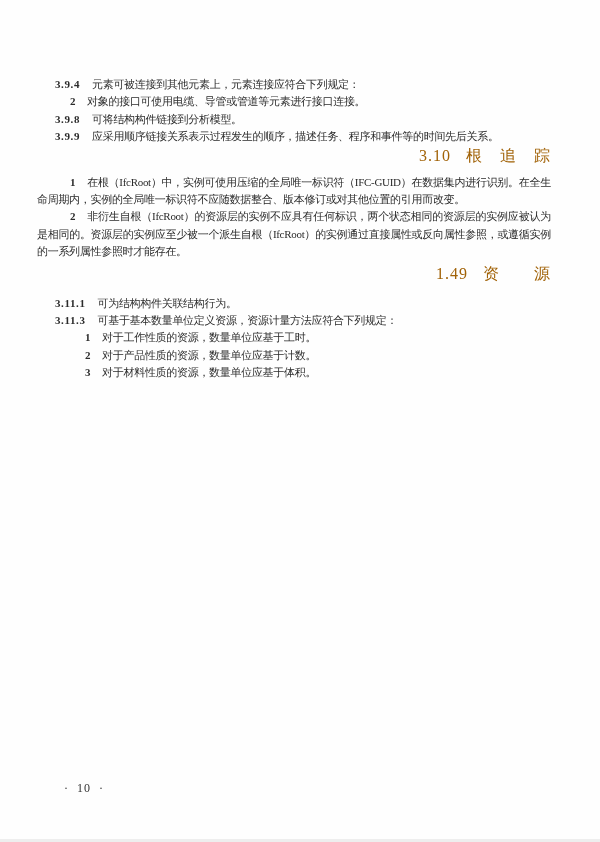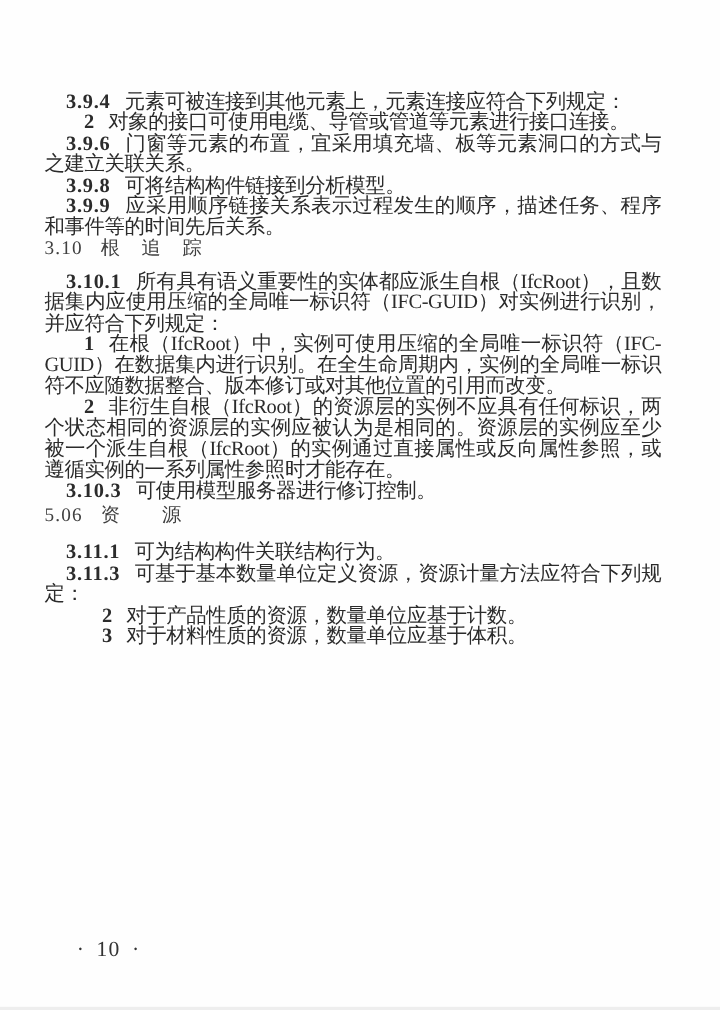--- a/index.html
+++ b/index.html
@@ -21,81 +21,79 @@
     width: 600px; height: 3px;
     background: #eeeeee;
   }
   .content {
     position: absolute;
     top: 76px; left: 37px;
     width: 514px;
   }
   p.clause {
     margin: 0;
-    font-size: 17px;
+    font-size: 11px;
     line-height: 17.4px;
     letter-spacing: -0.3px;
     text-align: justify;
     text-indent: 18px;
   }
   p.clause.sub { text-indent: 33px; }
   p.clause.sub-deep { text-indent: 48px; }
   .num {
     font-weight: bold;
     letter-spacing: 0.6px;
     margin-right: 12px;
     white-space: nowrap;
   }
   .sub .num, .sub-deep .num { margin-right: 11px; }
   h2.section-heading {
     font-size: 16px;
     font-weight: normal;
     line-height: 20px;
     margin: 0;
-    text-align: left;
+    text-align: right;
     text-indent: 0;
     letter-spacing: 0.5px;
-    color: #404040;
+    color: #a16207;
   }
   h2.heading-310 { margin-top: 0; margin-bottom: 8px; }
   h2.heading-311 { margin-top: 3px; margin-bottom: 11px; }
   .h-num { margin-right: 15px; letter-spacing: 1px; }
   .h-title { letter-spacing: 1px; }
   .page-number {
     position: absolute;
     left: 64px; top: 781px;
-    font-size: 18px;
+    font-size: 12px;
     letter-spacing: 1px;
     word-spacing: 4px;
     color: #333333;
   }
 </style>
 </head>
 <body>
 
 <div class="page">
   <div class="content">
 
     <p class="clause"><b class="num">3.9.4</b><span>元素可被连接到其他元素上，元素连接应符合下列规定：</span></p>
     <p class="clause sub"><b class="num">2</b><span>对象的接口可使用电缆、导管或管道等元素进行接口连接。</span></p>
-    <p class="clause"><b class="num">3.9.6</b><span>门窗等元素的布置，宜采用填充墙、板等元素洞口的方式与之建立关联关系。</span></p>
     <p class="clause"><b class="num">3.9.8</b><span>可将结构构件链接到分析模型。</span></p>
     <p class="clause"><b class="num">3.9.9</b><span>应采用顺序链接关系表示过程发生的顺序，描述任务、程序和事件等的时间先后关系。</span></p>
 
     <h2 class="section-heading heading-310"><span class="h-num">3.10</span><span class="h-title">根　追　踪</span></h2>
 
-    <p class="clause"><b class="num">3.10.1</b><span>所有具有语义重要性的实体都应派生自根（IfcRoot），且数据集内应使用压缩的全局唯一标识符（IFC-GUID）对实例进行识别，并应符合下列规定：</span></p>
     <p class="clause sub"><b class="num">1</b><span>在根（IfcRoot）中，实例可使用压缩的全局唯一标识符（IFC-GUID）在数据集内进行识别。在全生命周期内，实例的全局唯一标识符不应随数据整合、版本修订或对其他位置的引用而改变。</span></p>
     <p class="clause sub"><b class="num">2</b><span>非衍生自根（IfcRoot）的资源层的实例不应具有任何标识，两个状态相同的资源层的实例应被认为是相同的。资源层的实例应至少被一个派生自根（IfcRoot）的实例通过直接属性或反向属性参照，或遵循实例的一系列属性参照时才能存在。</span></p>
-    <p class="clause"><b class="num">3.10.3</b><span>可使用模型服务器进行修订控制。</span></p>
 
-    <h2 class="section-heading heading-311"><span class="h-num">5.06</span><span class="h-title">资　　源</span></h2>
+    <h2 class="section-heading heading-311"><span class="h-num">1.49</span><span class="h-title">资　　源</span></h2>
 
     <p class="clause"><b class="num">3.11.1</b><span>可为结构构件关联结构行为。</span></p>
     <p class="clause"><b class="num">3.11.3</b><span>可基于基本数量单位定义资源，资源计量方法应符合下列规定：</span></p>
+    <p class="clause sub-deep"><b class="num">1</b><span>对于工作性质的资源，数量单位应基于工时。</span></p>
     <p class="clause sub-deep"><b class="num">2</b><span>对于产品性质的资源，数量单位应基于计数。</span></p>
     <p class="clause sub-deep"><b class="num">3</b><span>对于材料性质的资源，数量单位应基于体积。</span></p>
 
   </div>
 
   <div class="page-number">· 10 ·</div>
   <div class="scan-edge"></div>
 </div>
 
 </body></html>

